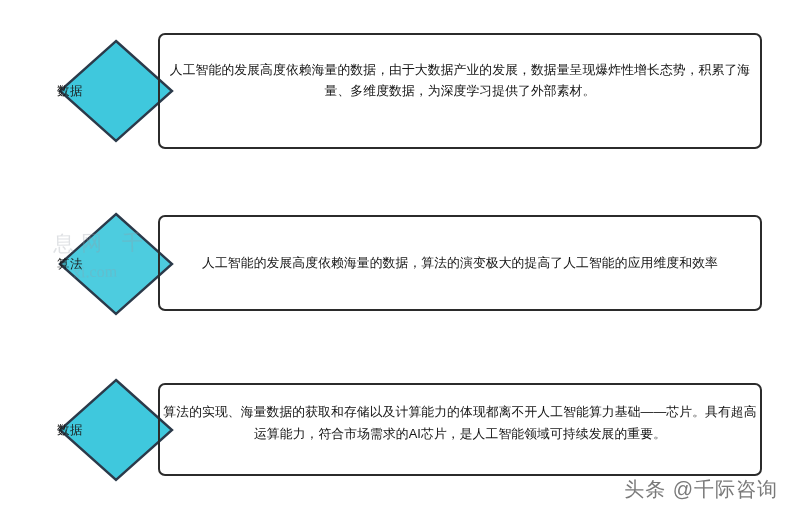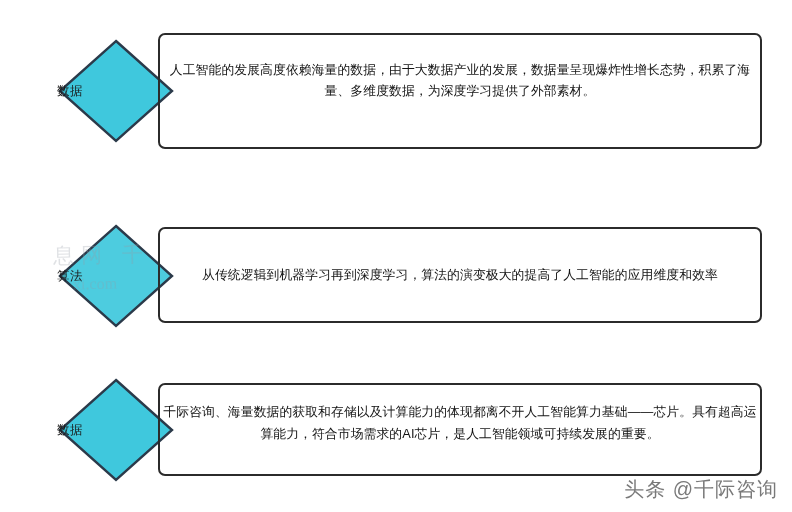--- a/index.html
+++ b/index.html
@@ -22,21 +22,21 @@
     background: #ffffff;
   }
 
   
   .row {
     position: absolute;
     left: 0;
     width: 792px;
   }
   .row-1 { top: 33px;  height: 116px; }
-  .row-2 { top: 227px; height: 96px;  }
+  .row-2 { top: 215px; height: 96px;  }
   .row-3 { top: 383px; height: 93px;  }
 
   
   .diamond-wrap {
     position: absolute;
     left: 57px;
     width: 118px;
     display: flex;
     align-items: center;
   }
@@ -165,33 +165,33 @@
         <div class="wm-line1">息网 千</div>
         <div class="wm-line2">xi.com</div>
       </div>
       <svg class="diamond-svg" viewBox="0 0 118 106">
         <polygon points="59,3 115,53 59,103 3,53" fill="#3fc8dd" fill-opacity="0.93" stroke="#2b3a4a" stroke-width="2.4"></polygon>
       </svg>
       <span class="diamond-label">算法</span>
     </div>
 
     <div class="box">
-      <div class="box-text">从传统逻辑到机器学习再到深度学习，算法的演变极大的提高了人工智能的应用维度和效率</div>
+      <div class="box-text">人工智能的发展高度依赖海量的数据，算法的演变极大的提高了人工智能的应用维度和效率</div>
     </div>
   </div>
 
   <div class="row row-3">
 
     <div class="diamond-wrap">
       <svg class="diamond-svg" viewBox="0 0 118 106">
         <polygon points="59,3 115,53 59,103 3,53" fill="#3fc8dd" stroke="#2b3a4a" stroke-width="2.4"></polygon>
       </svg>
       <span class="diamond-label">数据</span>
     </div>
 
     <div class="box">
-      <div class="box-text">千际咨询、海量数据的获取和存储以及计算能力的体现都离不开人工智能算力基础——芯片。具有超高运算能力，符合市场需求的AI芯片，是人工智能领域可持续发展的重要。</div>
+      <div class="box-text">算法的实现、海量数据的获取和存储以及计算能力的体现都离不开人工智能算力基础——芯片。具有超高运算能力，符合市场需求的AI芯片，是人工智能领域可持续发展的重要。</div>
     </div>
   </div>
 
   <div class="footer-watermark">头条 @千际咨询</div>
 
 </div>
 
 </body></html>

